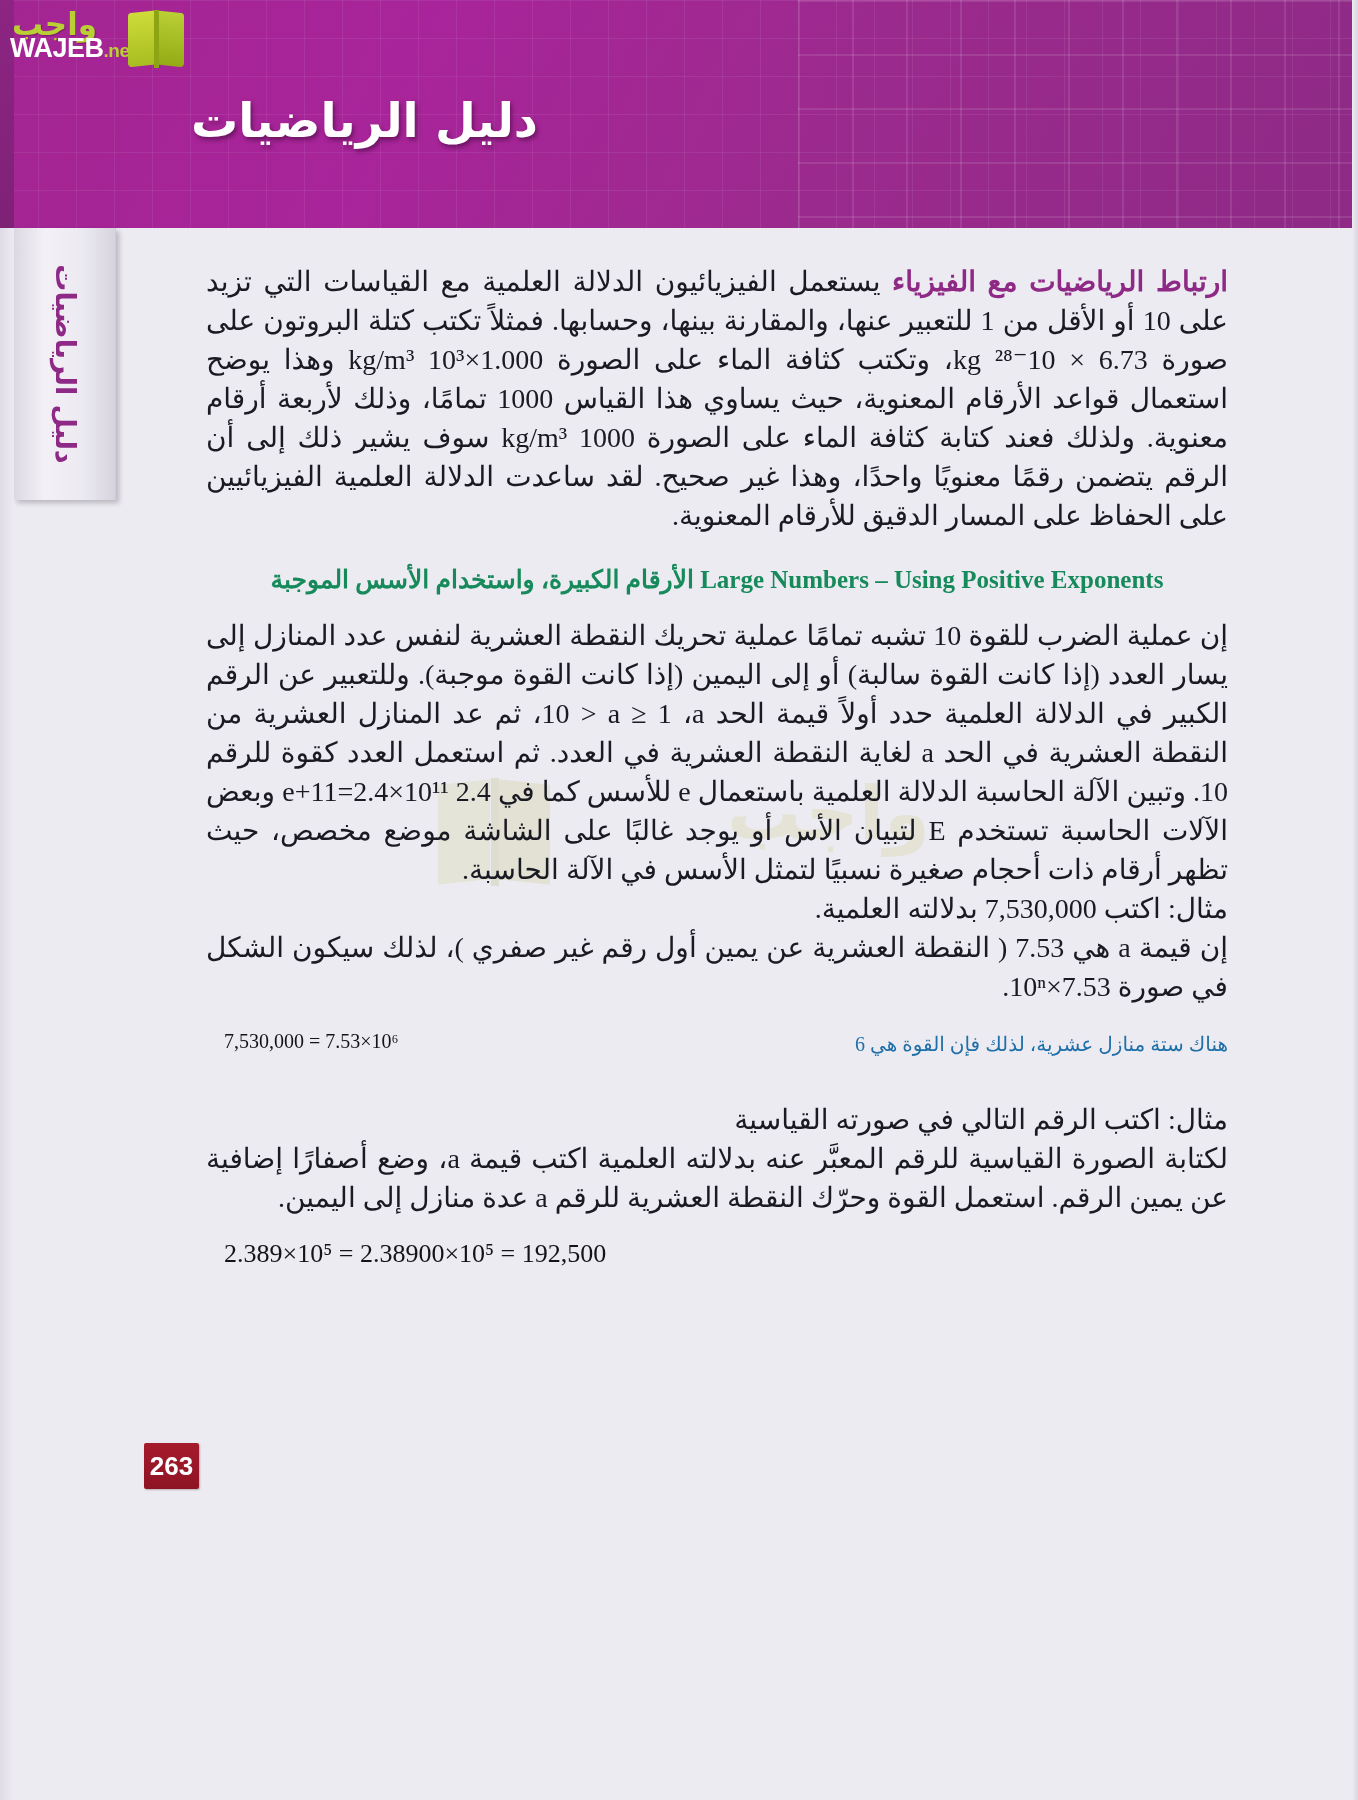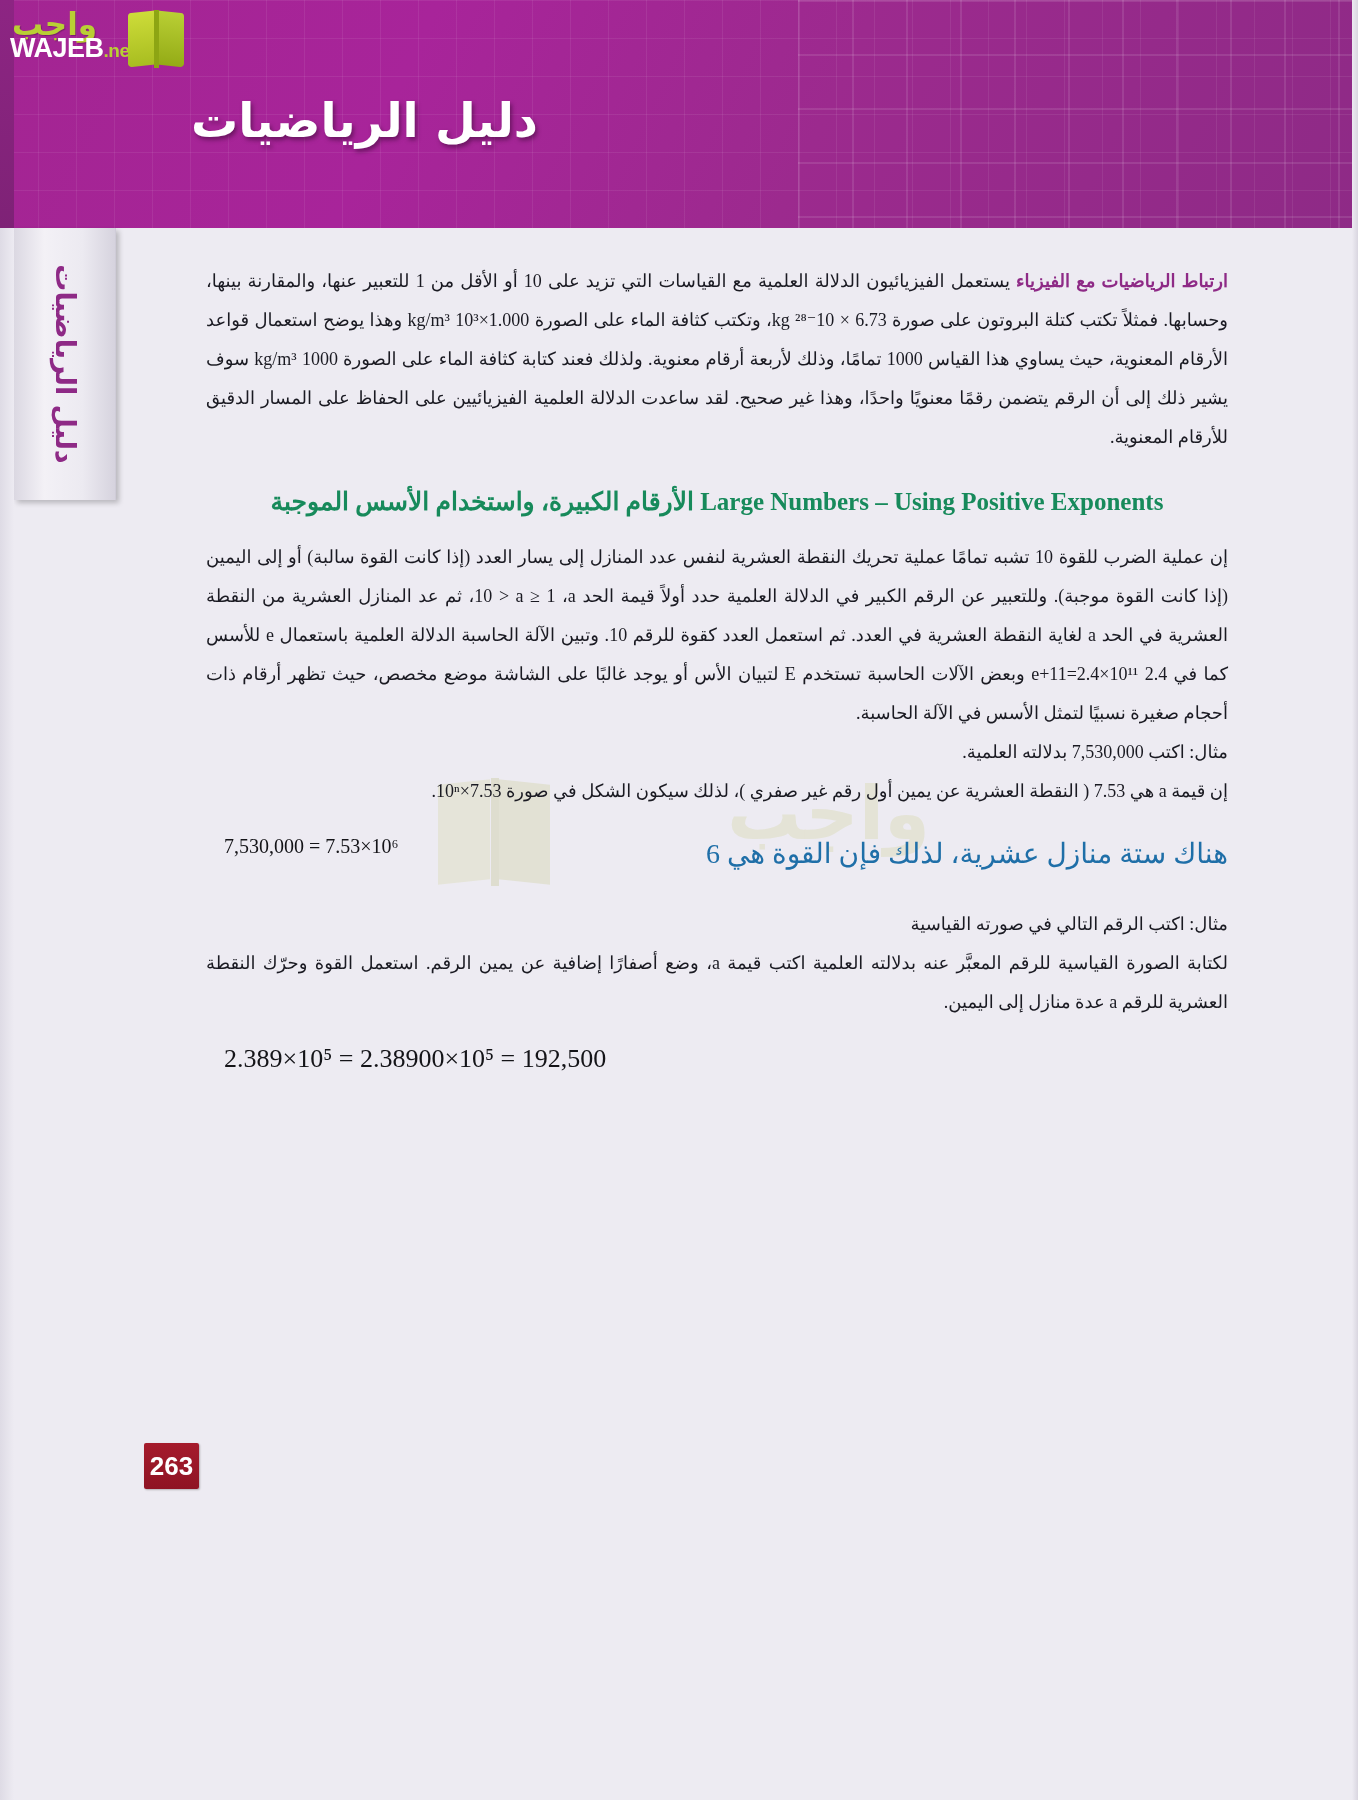--- a/index.html
+++ b/index.html
@@ -144,21 +144,21 @@
     position: absolute;
     right: 130px;
     top: 262px;
     width: 1022px;
     direction: rtl;
     color: #1c1c24;
   }
 
   p.body {
     margin: 0 0 0 0;
-    font-size: 18px;
+    font-size: 28px;
     line-height: 39px;
     text-align: justify;
     text-align-last: right;
     font-family: "Liberation Serif", "DejaVu Serif", serif;
     color: #1a1a22;
   }
   .kw-purple { color: #8e2a86; font-weight: bold; }
 
   .sec-head {
     margin: 30px 0 22px 0;
@@ -178,21 +178,21 @@
   .eq-row {
     position: relative;
     margin-top: 26px;
     height: 40px;
     direction: rtl;
   }
   .eq-note {
     position: absolute;
     right: 0; top: 0;
     color: #1f6fa8;
-    font-size: 28px;
+    font-size: 20px;
     font-family: "Liberation Serif", "DejaVu Serif", serif;
   }
   .eq-math {
     position: absolute;
     left: 18px; top: -2px;
     font-size: 20px;
     direction: ltr;
     font-family: "Liberation Serif", "DejaVu Serif", serif;
     color: #141418;
   }

